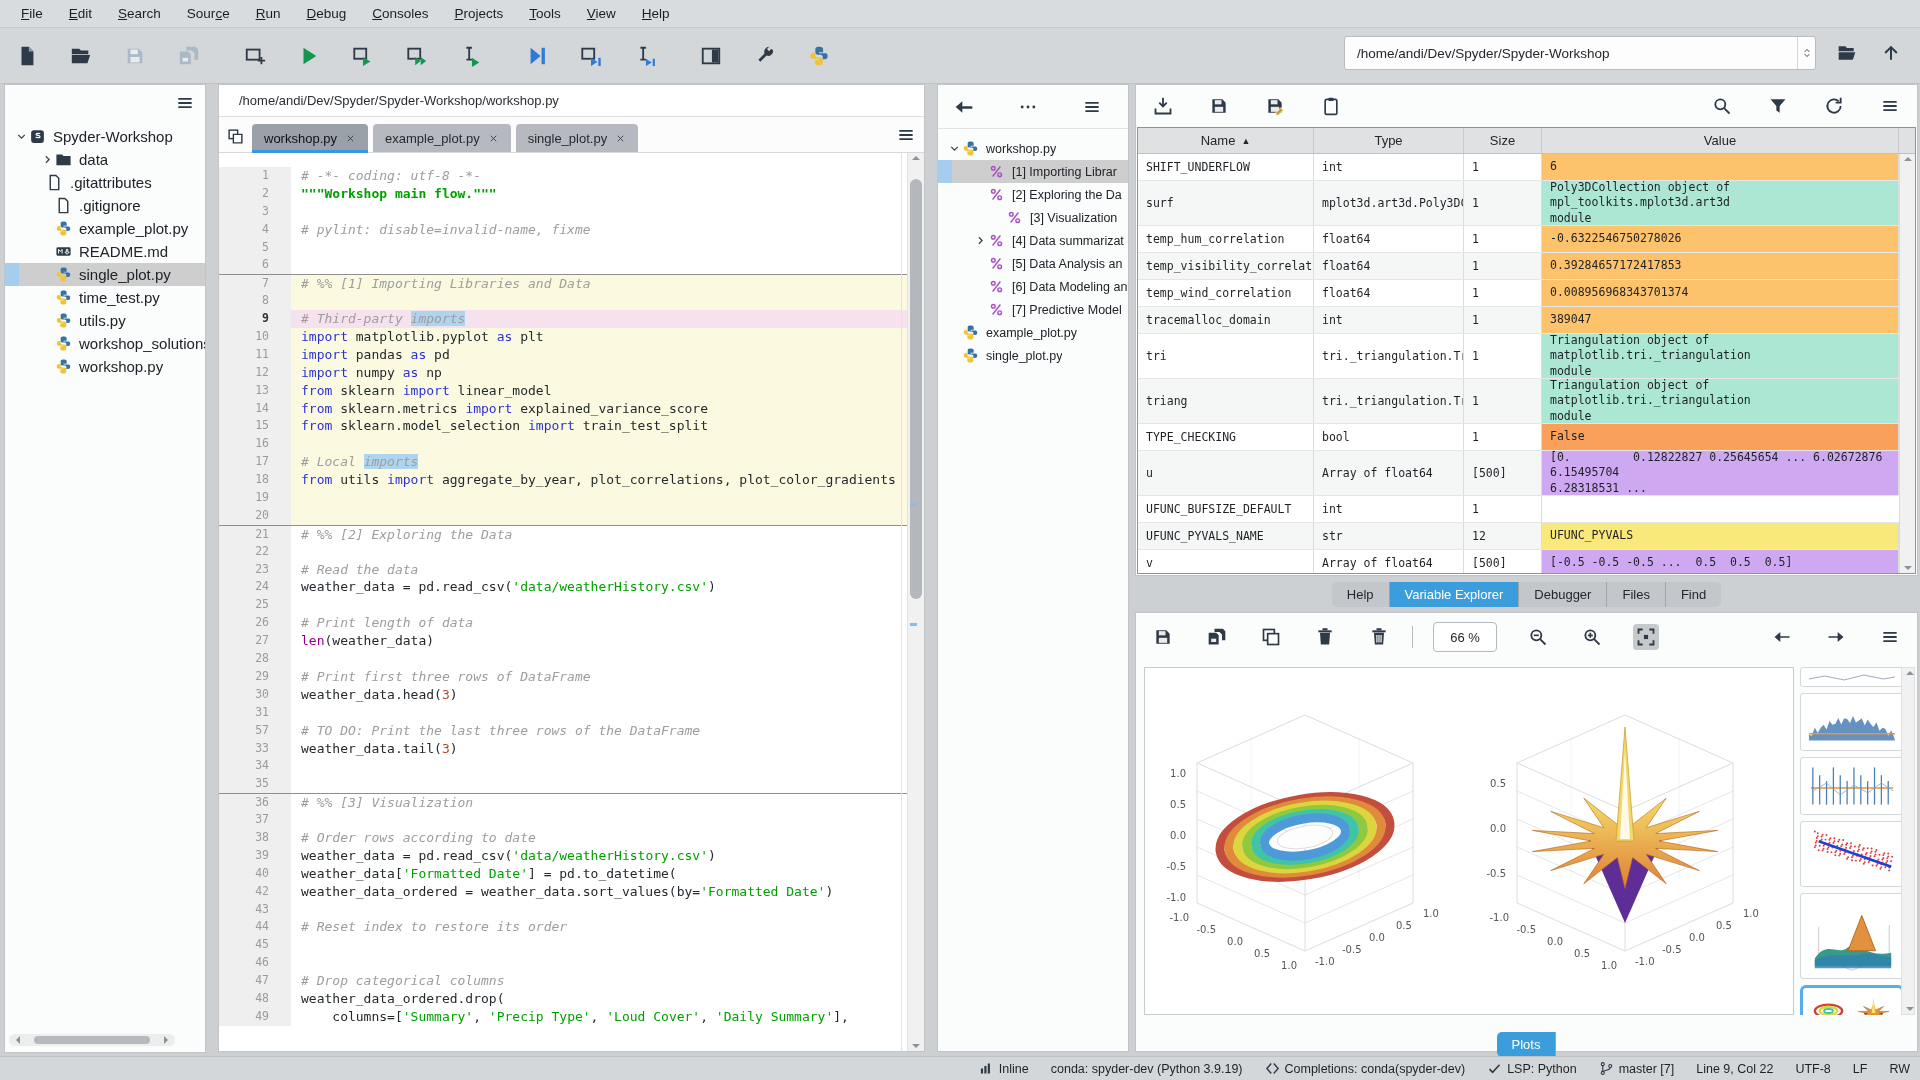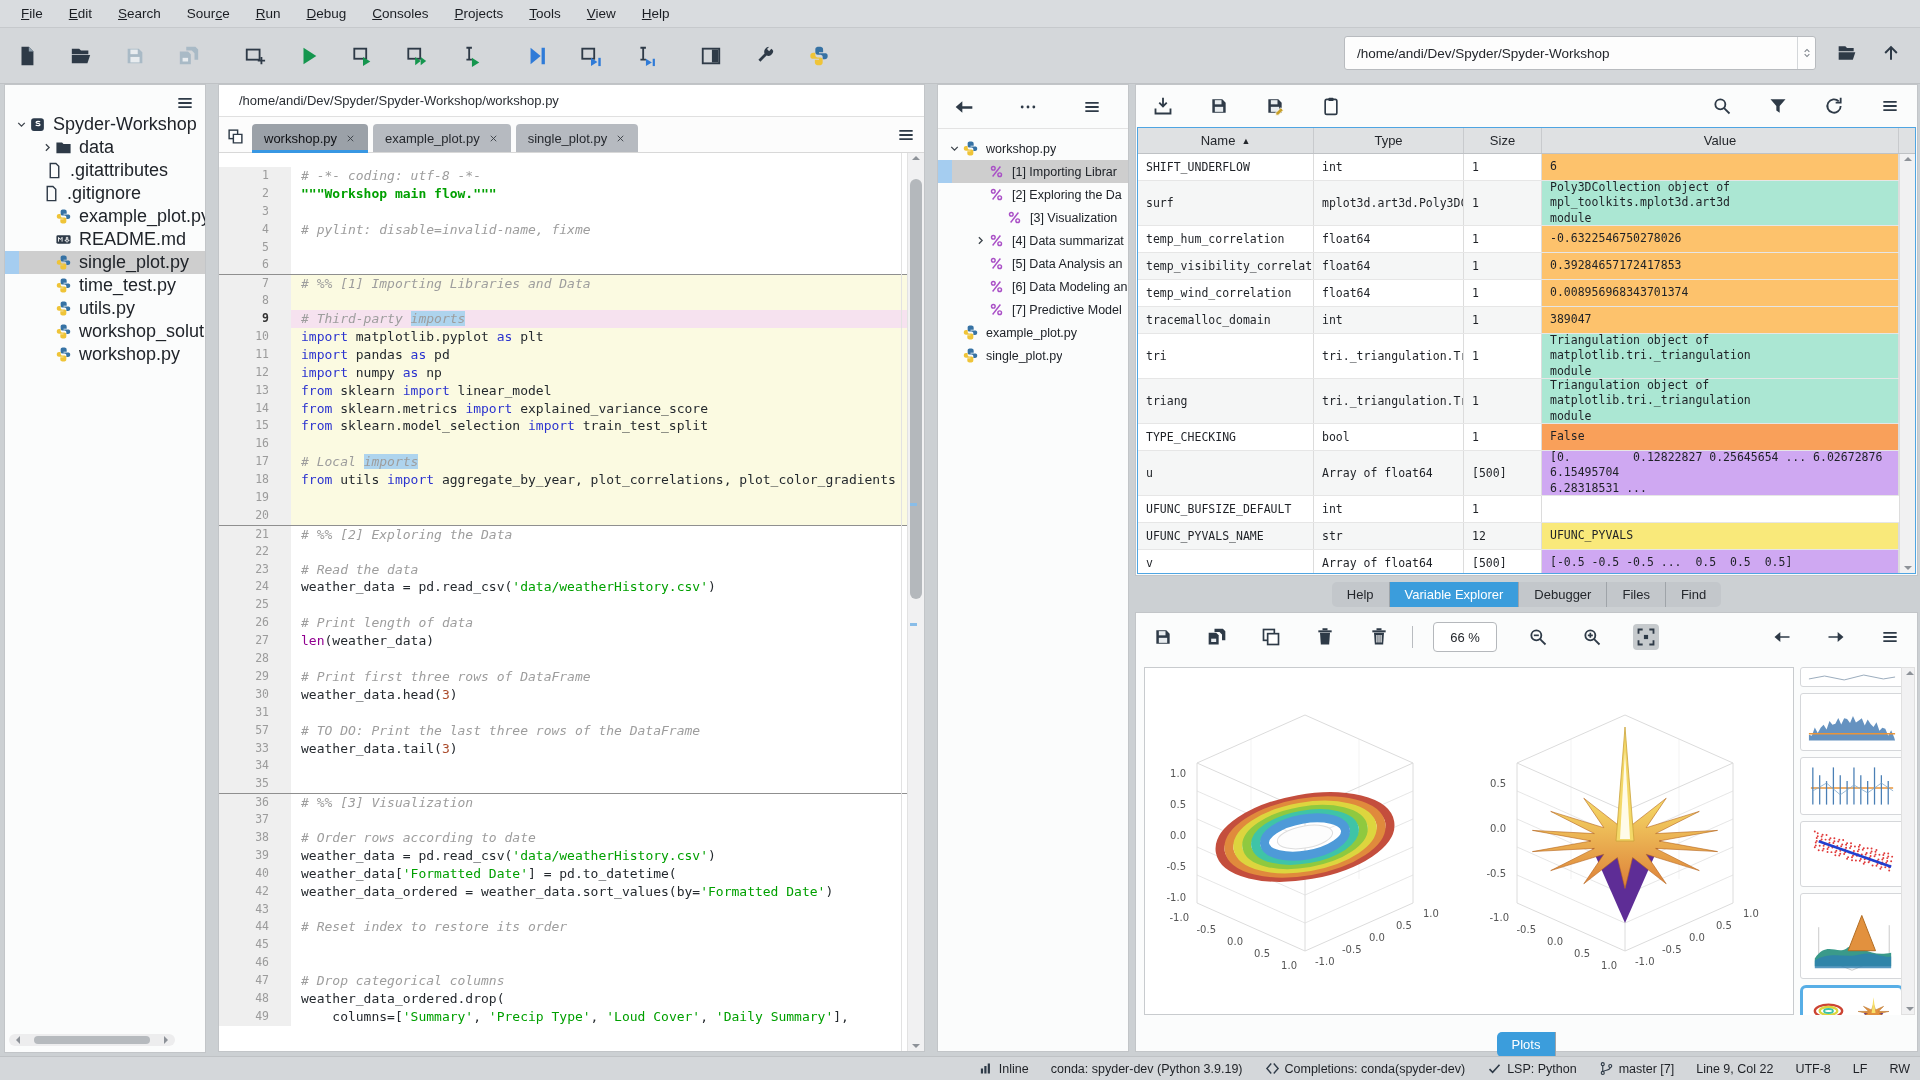--- a/index.html
+++ b/index.html
@@ -25,21 +25,21 @@
     display:flex;align-items:center;justify-content:center;color:#7a8089;}
   
   .pane{position:absolute;background:#fbfcfc;border:1px solid #c2c5c8;}
   #project-pane{left:4px;top:84px;width:202px;height:969px;}
   #editor-pane{left:218px;top:84px;width:707px;height:968px;background:#fff;}
   #outline-pane{left:937px;top:84px;width:192px;height:968px;}
   #vx-pane{left:1135px;top:84px;width:783px;height:492px;}
   #plots-pane{left:1135px;top:612px;width:783px;height:440px;}
   
   .pane-burger{position:absolute;top:8px;right:10px;}
-  .tree{margin-top:28px;font-size:18px;color:#20242a;}
+  .tree{margin-top:40px;font-size:15px;color:#20242a;}
   .tree-row{height:23px;display:flex;align-items:center;position:relative;white-space:nowrap;overflow:hidden;}
   .tree-row .exp{width:16px;height:16px;flex:none;display:flex;align-items:center;justify-content:center;color:#3c434b;}
   .tree-row .ficon{width:17px;height:17px;flex:none;margin-right:7px;}
   .tree-row .ficon svg{width:17px;height:17px;}
   .tree-row.selected{background:#cecece;}
   .tree-row.selected::before{content:"";position:absolute;left:0;top:0;bottom:0;width:14px;background:#a5cdf0;}
   .tree-row .lbl{overflow:hidden;text-overflow:clip;}
   .hscroll{position:absolute;bottom:6px;left:4px;right:30px;height:12px;background:#ededee;border-radius:6px;display:flex;align-items:center;}
   .hscroll .thumb{height:8px;background:#b6babe;border-radius:4px;margin:0 14px;flex:1;}
   .sarrow{width:0;height:0;border:4px solid transparent;}
@@ -329,21 +329,21 @@
       </div>
       <div class="tree-row" style="padding-left: 25px;">
         <span class="exp"></span>
         <span class="icon ficon">
           <svg viewBox="0 0 24 24" width="17" height="17">
             <path d="M6 2h8l4 4v16H6z" fill="none" stroke="currentColor" stroke-width="2"></path>
           </svg>
         </span>
         <span class="lbl">.gitattributes</span>
       </div>
-      <div class="tree-row" style="padding-left: 22px;">
+      <div class="tree-row" style="padding-left: 34px;">
         <span class="exp"></span>
         <span class="icon ficon">
           <svg viewBox="0 0 24 24" width="17" height="17">
             <path d="M6 2h8l4 4v16H6z" fill="none" stroke="currentColor" stroke-width="2"></path>
           </svg>
         </span>
         <span class="lbl">.gitignore</span>
       </div>
       <div class="tree-row" style="padding-left: 34px;">
         <span class="exp"></span>

